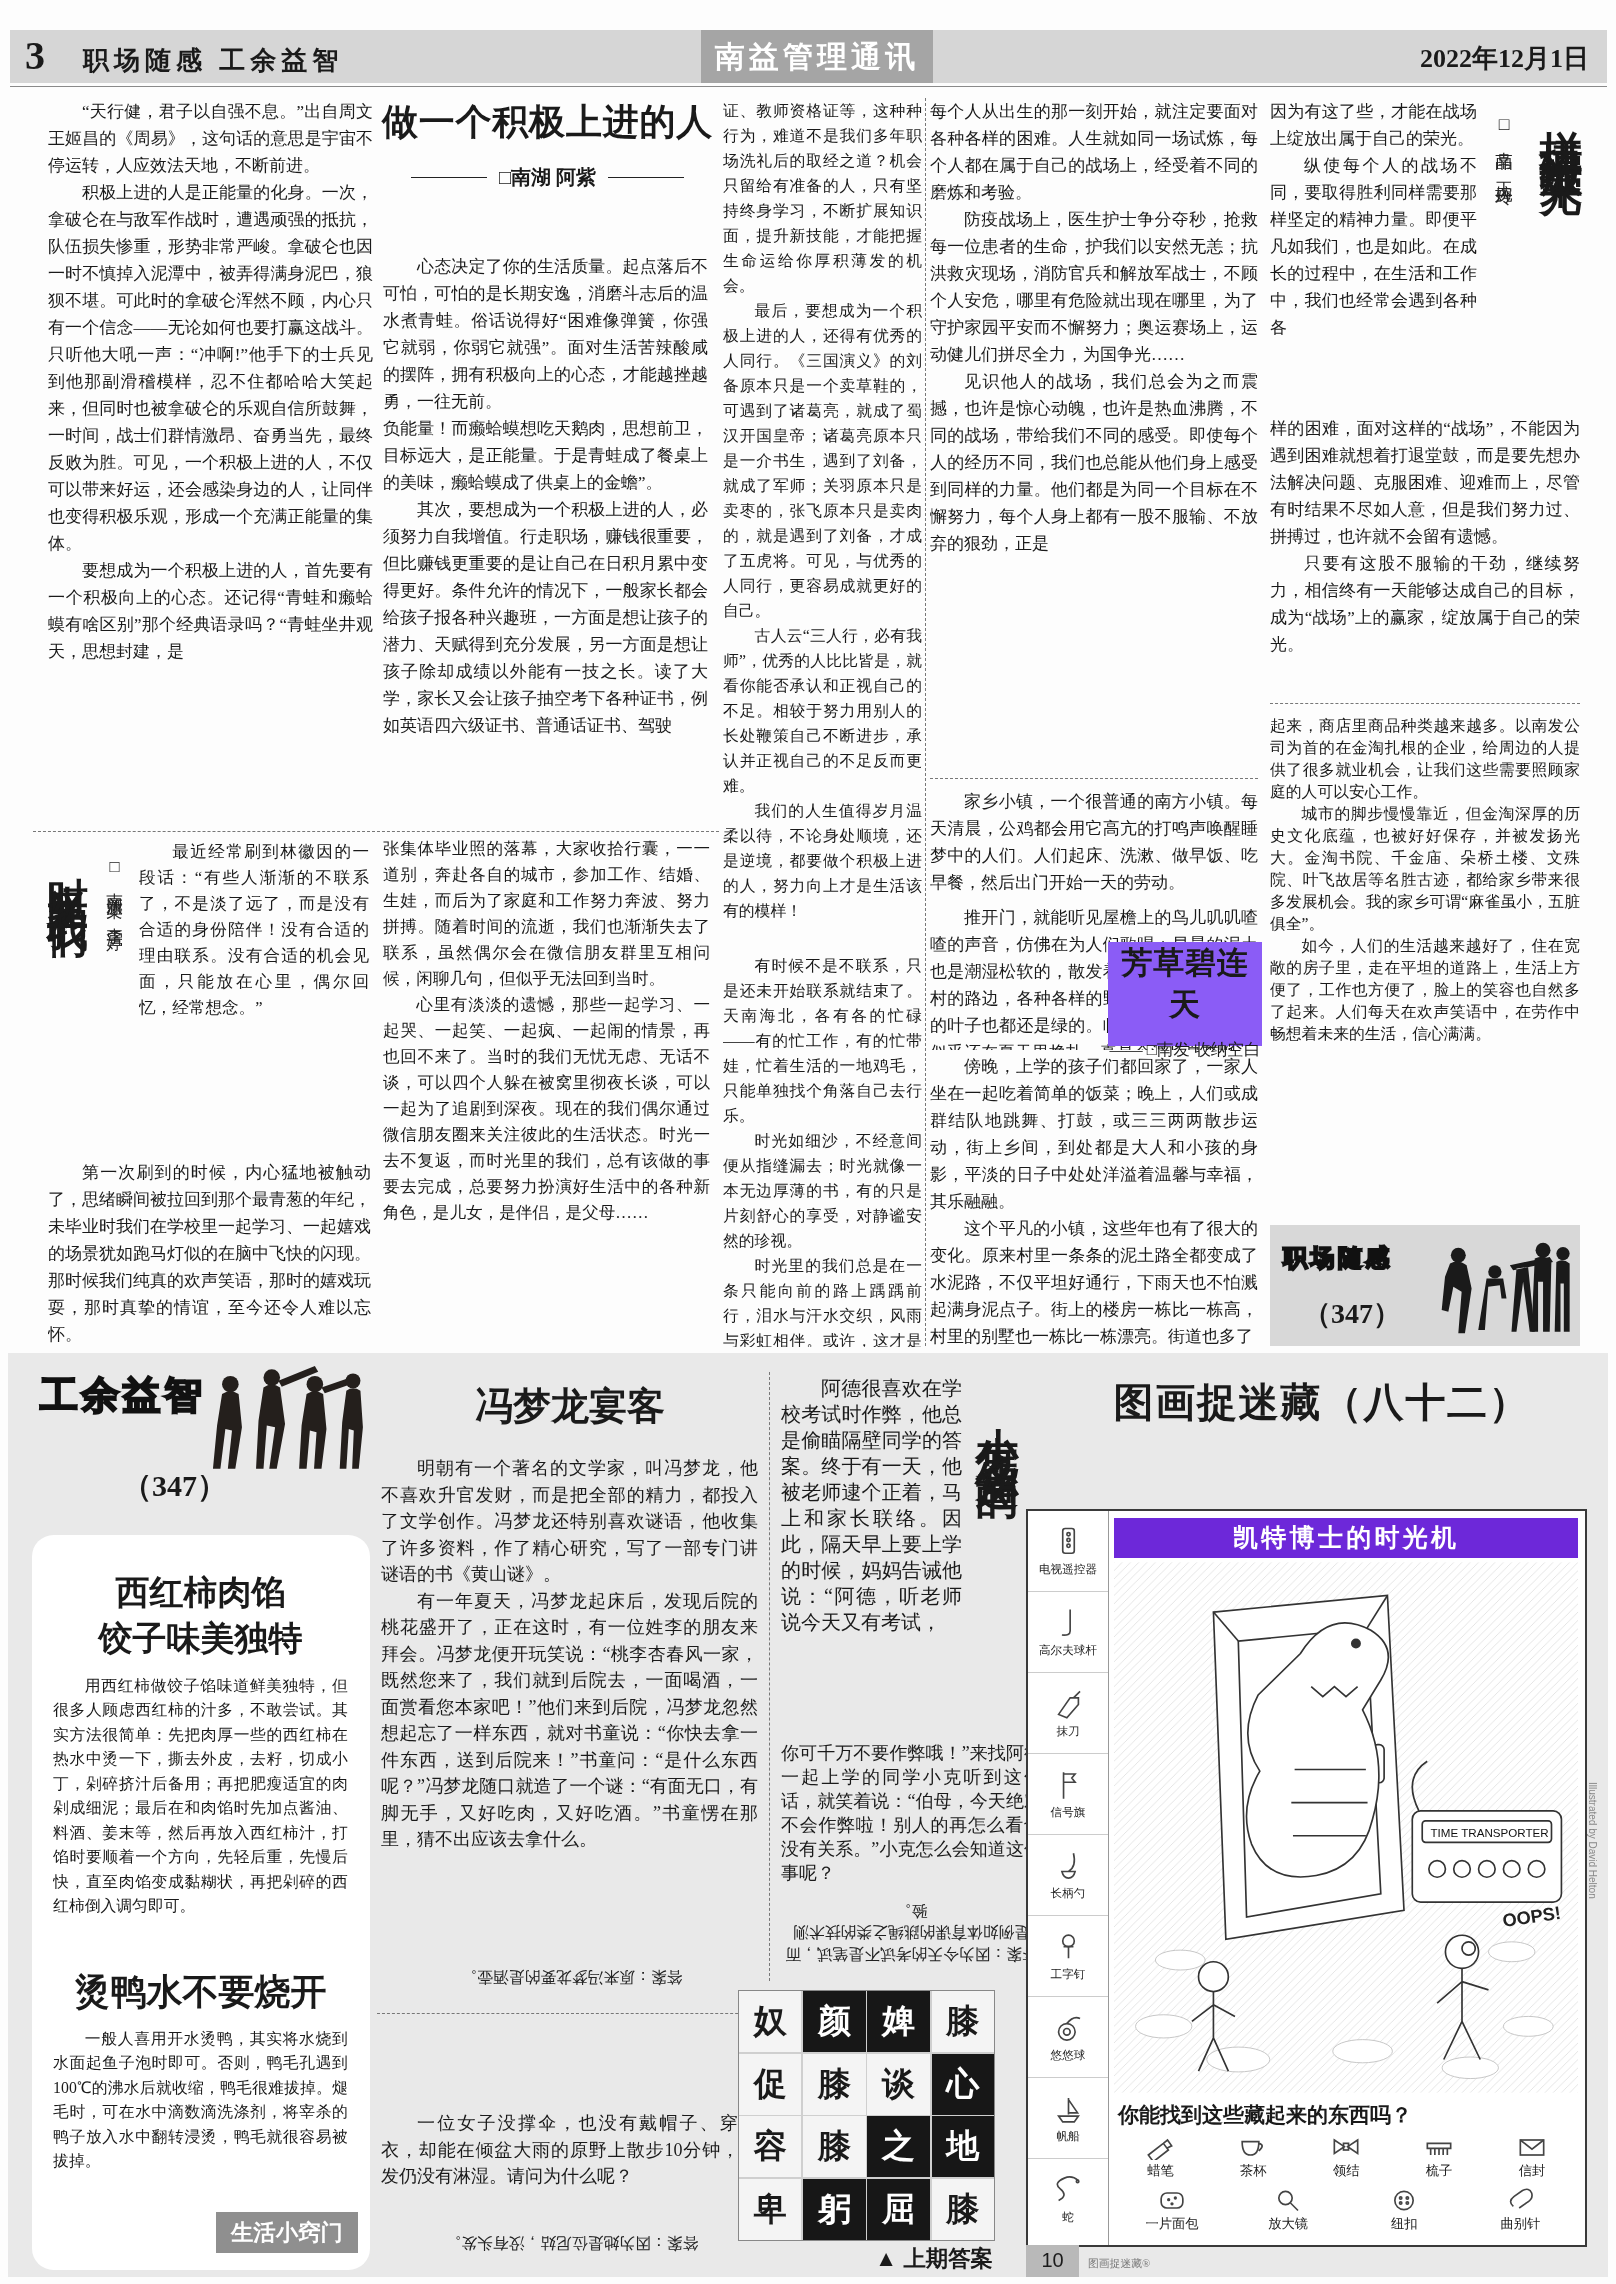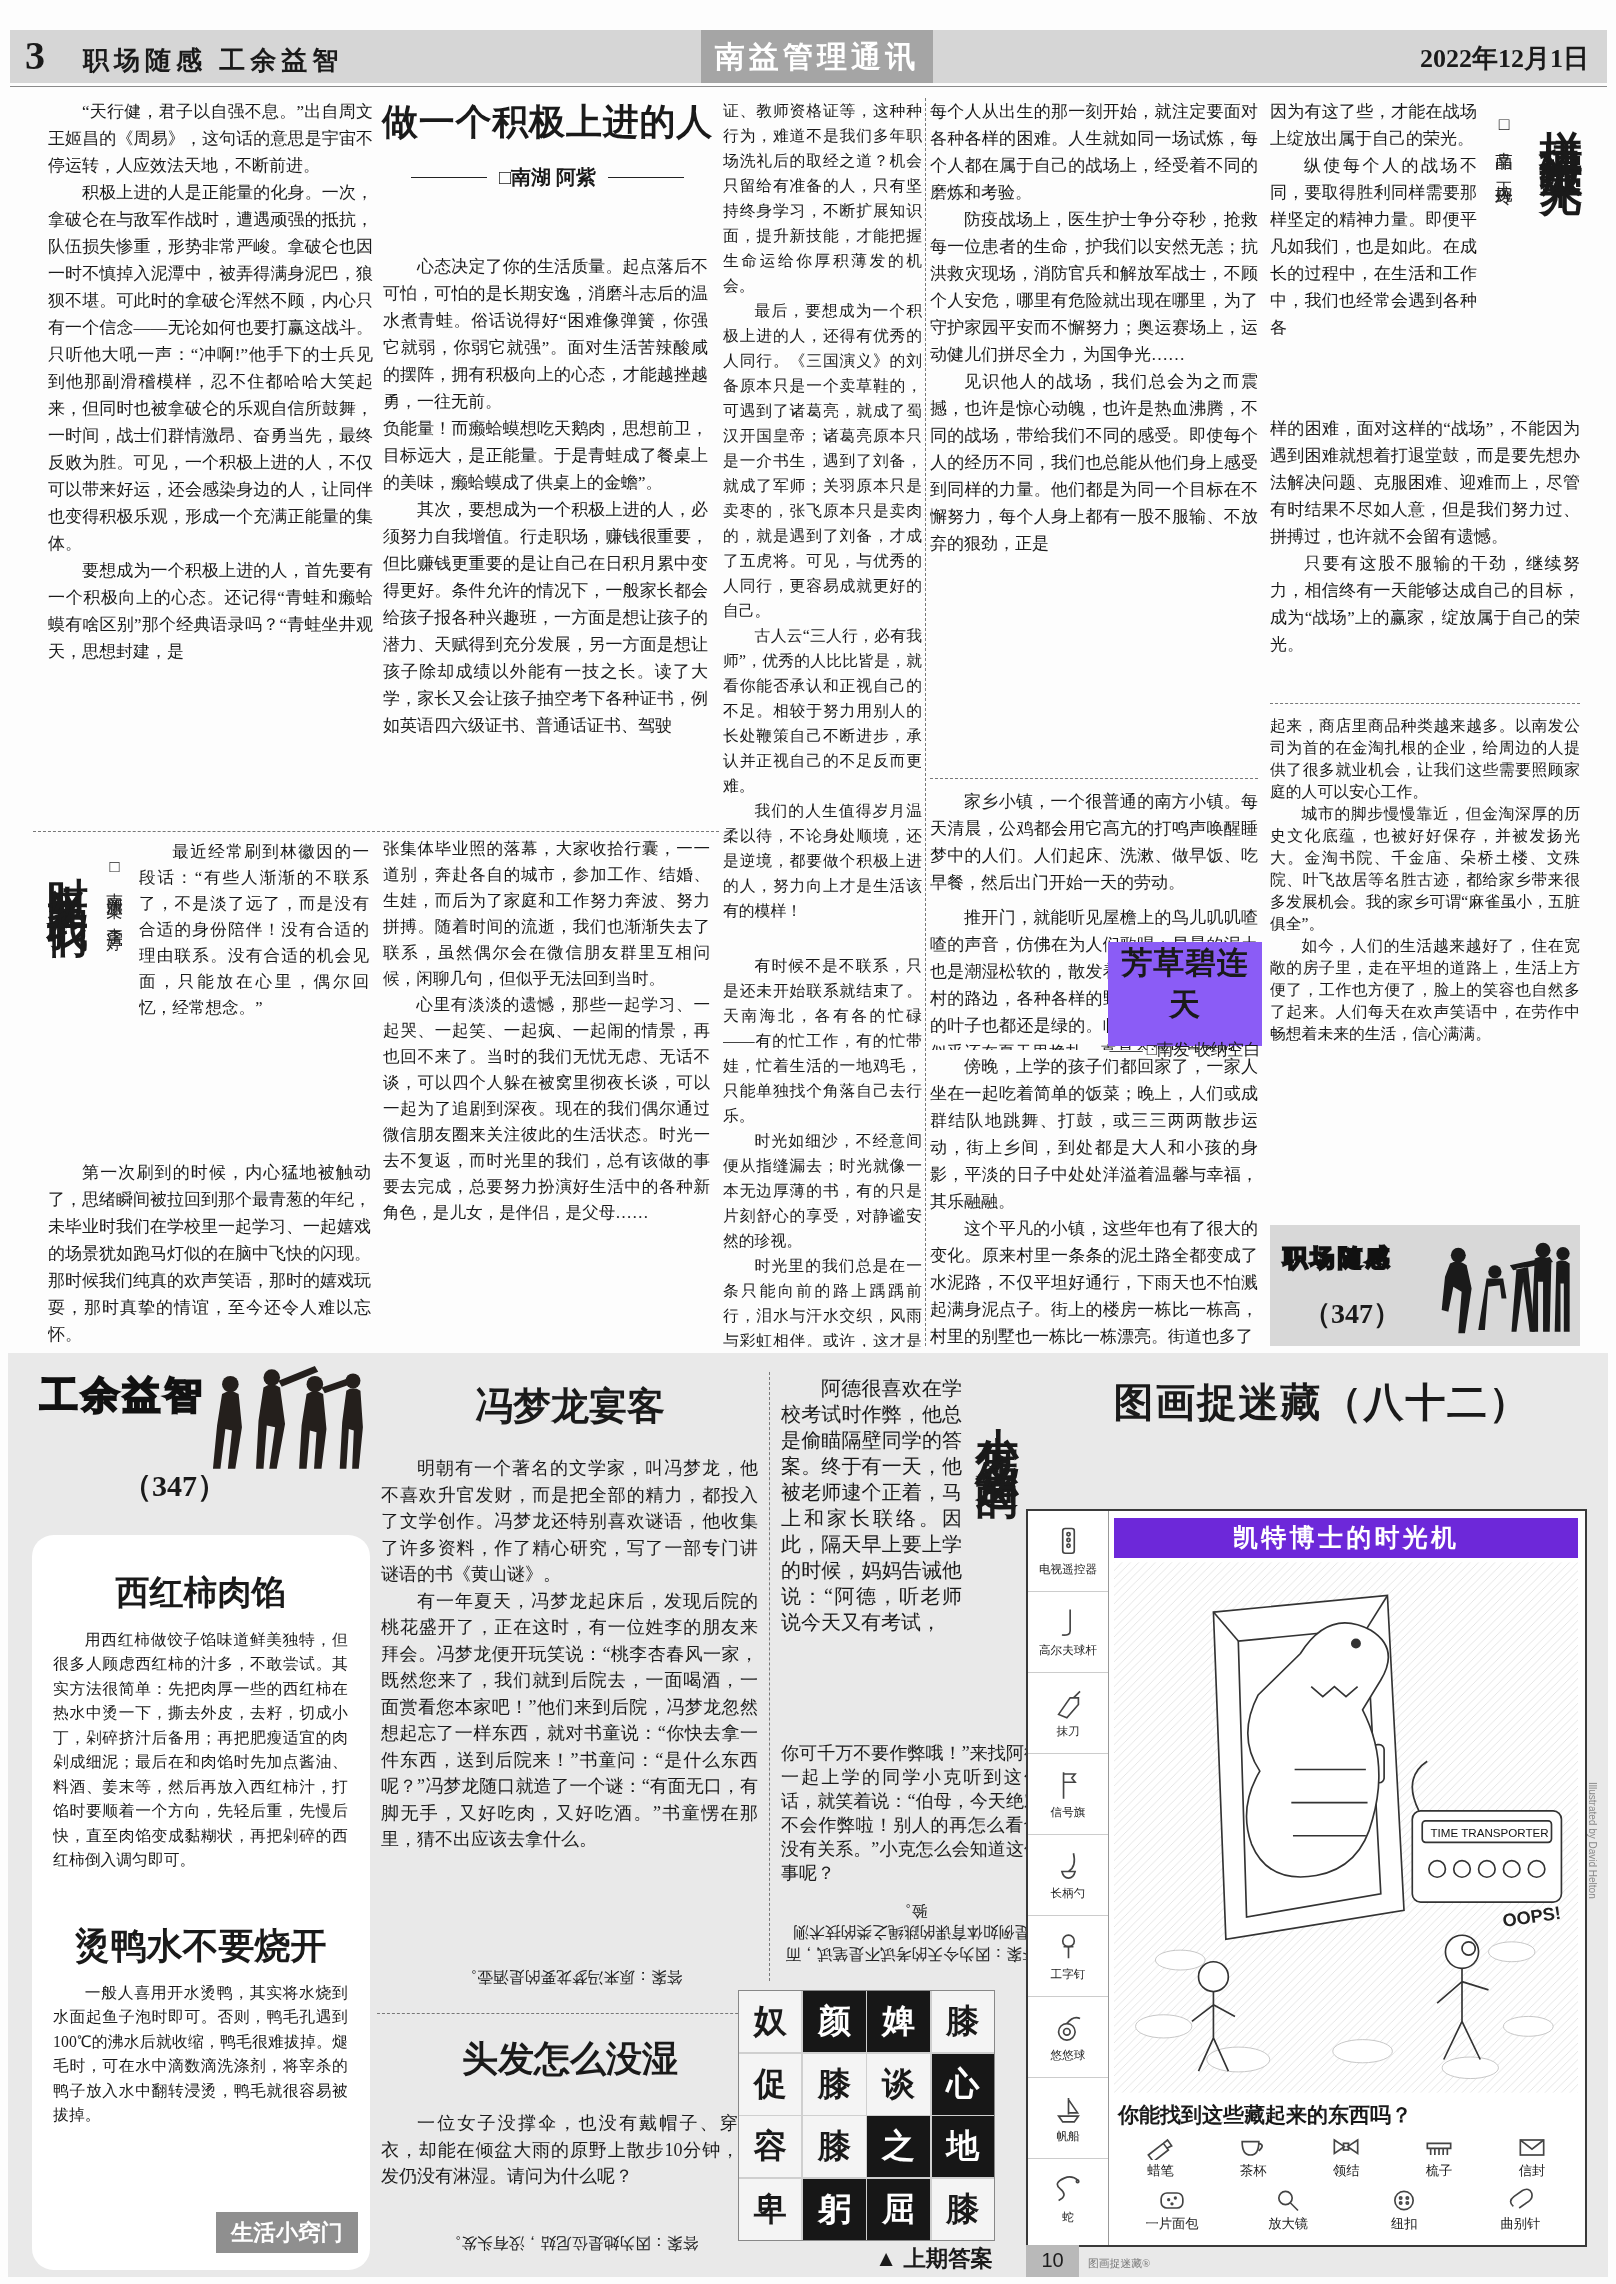--- a/index.html
+++ b/index.html
@@ -226,41 +226,41 @@
       <path d="M138 38 l40-14 4 7 -40 14z"></path>
       <circle cx="176" cy="30" r="9"></circle>
         <path d="M168 42 q8-6 17 0 l3 44 -5 50 -8 0 2-46 -6-2 -3 48 -8 0 3-56z"></path>
     </g>
   </svg>
   <div class="gyn">（347）</div>
 
   <div class="wbox">
     <div style="margin-top:35px;">
       <h2>西红柿肉馅</h2>
+      <h2>饺子味美独特</h2>
     </div>
     <div class="bd" style="height:274px;overflow:hidden;">
       <p>用西红柿做饺子馅味道鲜美独特，但很多人顾虑西红柿的汁多，不敢尝试。其实方法很简单：先把肉厚一些的西红柿在热水中烫一下，撕去外皮，去籽，切成小丁，剁碎挤汁后备用；再把肥瘦适宜的肉剁成细泥；最后在和肉馅时先加点酱油、料酒、姜末等，然后再放入西红柿汁，打馅时要顺着一个方向，先轻后重，先慢后快，直至肉馅变成黏糊状，再把剁碎的西红柿倒入调匀即可。</p>
     </div>
     <h2 style="margin-top:21.6px;font-size:36px;">烫鸭水不要烧开</h2>
     <div class="bd" style="height:249px;overflow:hidden;">
       <p>一般人喜用开水烫鸭，其实将水烧到水面起鱼子泡时即可。否则，鸭毛孔遇到100℃的沸水后就收缩，鸭毛很难拔掉。煺毛时，可在水中滴数滴洗涤剂，将宰杀的鸭子放入水中翻转浸烫，鸭毛就很容易被拔掉。</p>
     </div>
     <div class="tag">生活小窍门</div>
   </div>
 
   <div class="secttl" style="left:377px;top:1381px;width:386px;font-size:38px;">冯梦龙宴客</div>
   <div class="tb" style="left:381px;top:1455px;width:377px;height:485px;font-size:18px;line-height:26.5px;">
     <p>明朝有一个著名的文学家，叫冯梦龙，他不喜欢升官发财，而是把全部的精力，都投入了文学创作。冯梦龙还特别喜欢谜语，他收集了许多资料，作了精心研究，写了一部专门讲谜语的书《黄山谜》。</p>
     <p>有一年夏天，冯梦龙起床后，发现后院的桃花盛开了，正在这时，有一位姓李的朋友来拜会。冯梦龙便开玩笑说：“桃李杏春风一家，既然您来了，我们就到后院去，一面喝酒，一面赏看您本家吧！”他们来到后院，冯梦龙忽然想起忘了一样东西，就对书童说：“你快去拿一件东西，送到后院来！”书童问：“是什么东西呢？”冯梦龙随口就造了一个谜：“有面无口，有脚无手，又好吃肉，又好吃酒。”书童愣在那里，猜不出应该去拿什么。</p>
   </div>
   <div class="flip ansline" style="position:absolute;left:398px;top:1966px;width:348px;">答案：原来冯梦龙要的是酒壶。</div>
 
   <div class="dashh" style="left:377px;top:2013px;width:386px;"></div>
 
-  <div class="secttl" style="left:377px;top:2035px;width:386px;font-size:36px;">头发怎么没湿</div>
   <div class="tb" style="left:381px;top:2110px;width:377px;height:112px;font-size:18px;line-height:26.5px;">
     <p>一位女子没撑伞，也没有戴帽子、穿雨衣，却能在倾盆大雨的原野上散步10分钟，头发仍没有淋湿。请问为什么呢？</p>
   </div>
   <div class="flip ansline" style="position:absolute;left:398px;top:2232px;width:348px;">答案：因为她是位尼姑，没有头发。</div>
 
   <div class="dashv" style="left:769px;top:1372px;height:609px;"></div>
 
   <div class="vtitle" style="left:968px;top:1393px;height:348px;font-size:43px;">小克怎么知道的</div>
   <div class="tb" style="left:781px;top:1375px;width:181px;height:363px;font-size:20px;line-height:26px;">
     <p>阿德很喜欢在学校考试时作弊，他总是偷瞄隔壁同学的答案。终于有一天，他被老师逮个正着，马上和家长联络。因此，隔天早上要上学的时候，妈妈告诫他说：“阿德，听老师说今天又有考试，</p>

